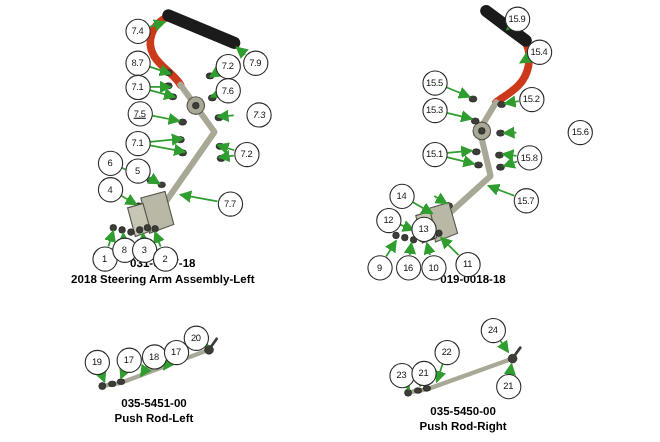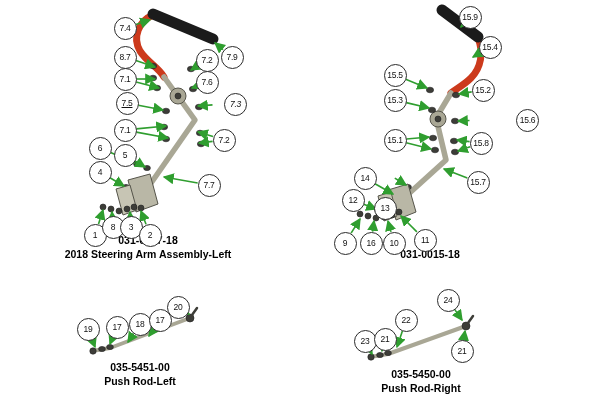--- a/index.html
+++ b/index.html
@@ -171,21 +171,21 @@
         <line x1="382.2" y1="350.2" x2="382" y2="351" class="arrow" marker-end="url(#ah)"></line>
         <line x1="402.4" y1="330.9" x2="397" y2="347" class="arrow" marker-end="url(#ah)"></line>
         <line x1="454.6" y1="309.4" x2="462" y2="320" class="arrow" marker-end="url(#ah)"></line>
         <line x1="463.7" y1="339.6" x2="465" y2="331" class="arrow" marker-end="url(#ah)"></line>
       </g>
   </svg>
 
   <div class="plabel" style="left:43px;top:234px;">031-0017-18</div>
   <div class="plabel" style="left:43px;top:248px;">2018 Steering Arm Assembly-Left</div>
 
-  <div class="plabel" style="left:325px;top:248px;">031-0015-18</div>
+  <div class="plabel" style="left:325px;top:248px;">019-0018-18</div>
 
   <div class="plabel" style="left:35px;top:361px;">035-5451-00</div>
   <div class="plabel" style="left:35px;top:375px;">Push Rod-Left</div>
 
   <div class="plabel" style="left:316px;top:368px;">035-5450-00</div>
   <div class="plabel" style="left:316px;top:382px;">Push Rod-Right</div>
 
 <div class="callout" style="left: 113.5px; top: 16.5px;">7.4</div>
     <div class="callout" style="left: 113.5px; top: 45.5px;">8.7</div>
     <div class="callout" style="left: 113.5px; top: 67.5px;">7.1</div>

